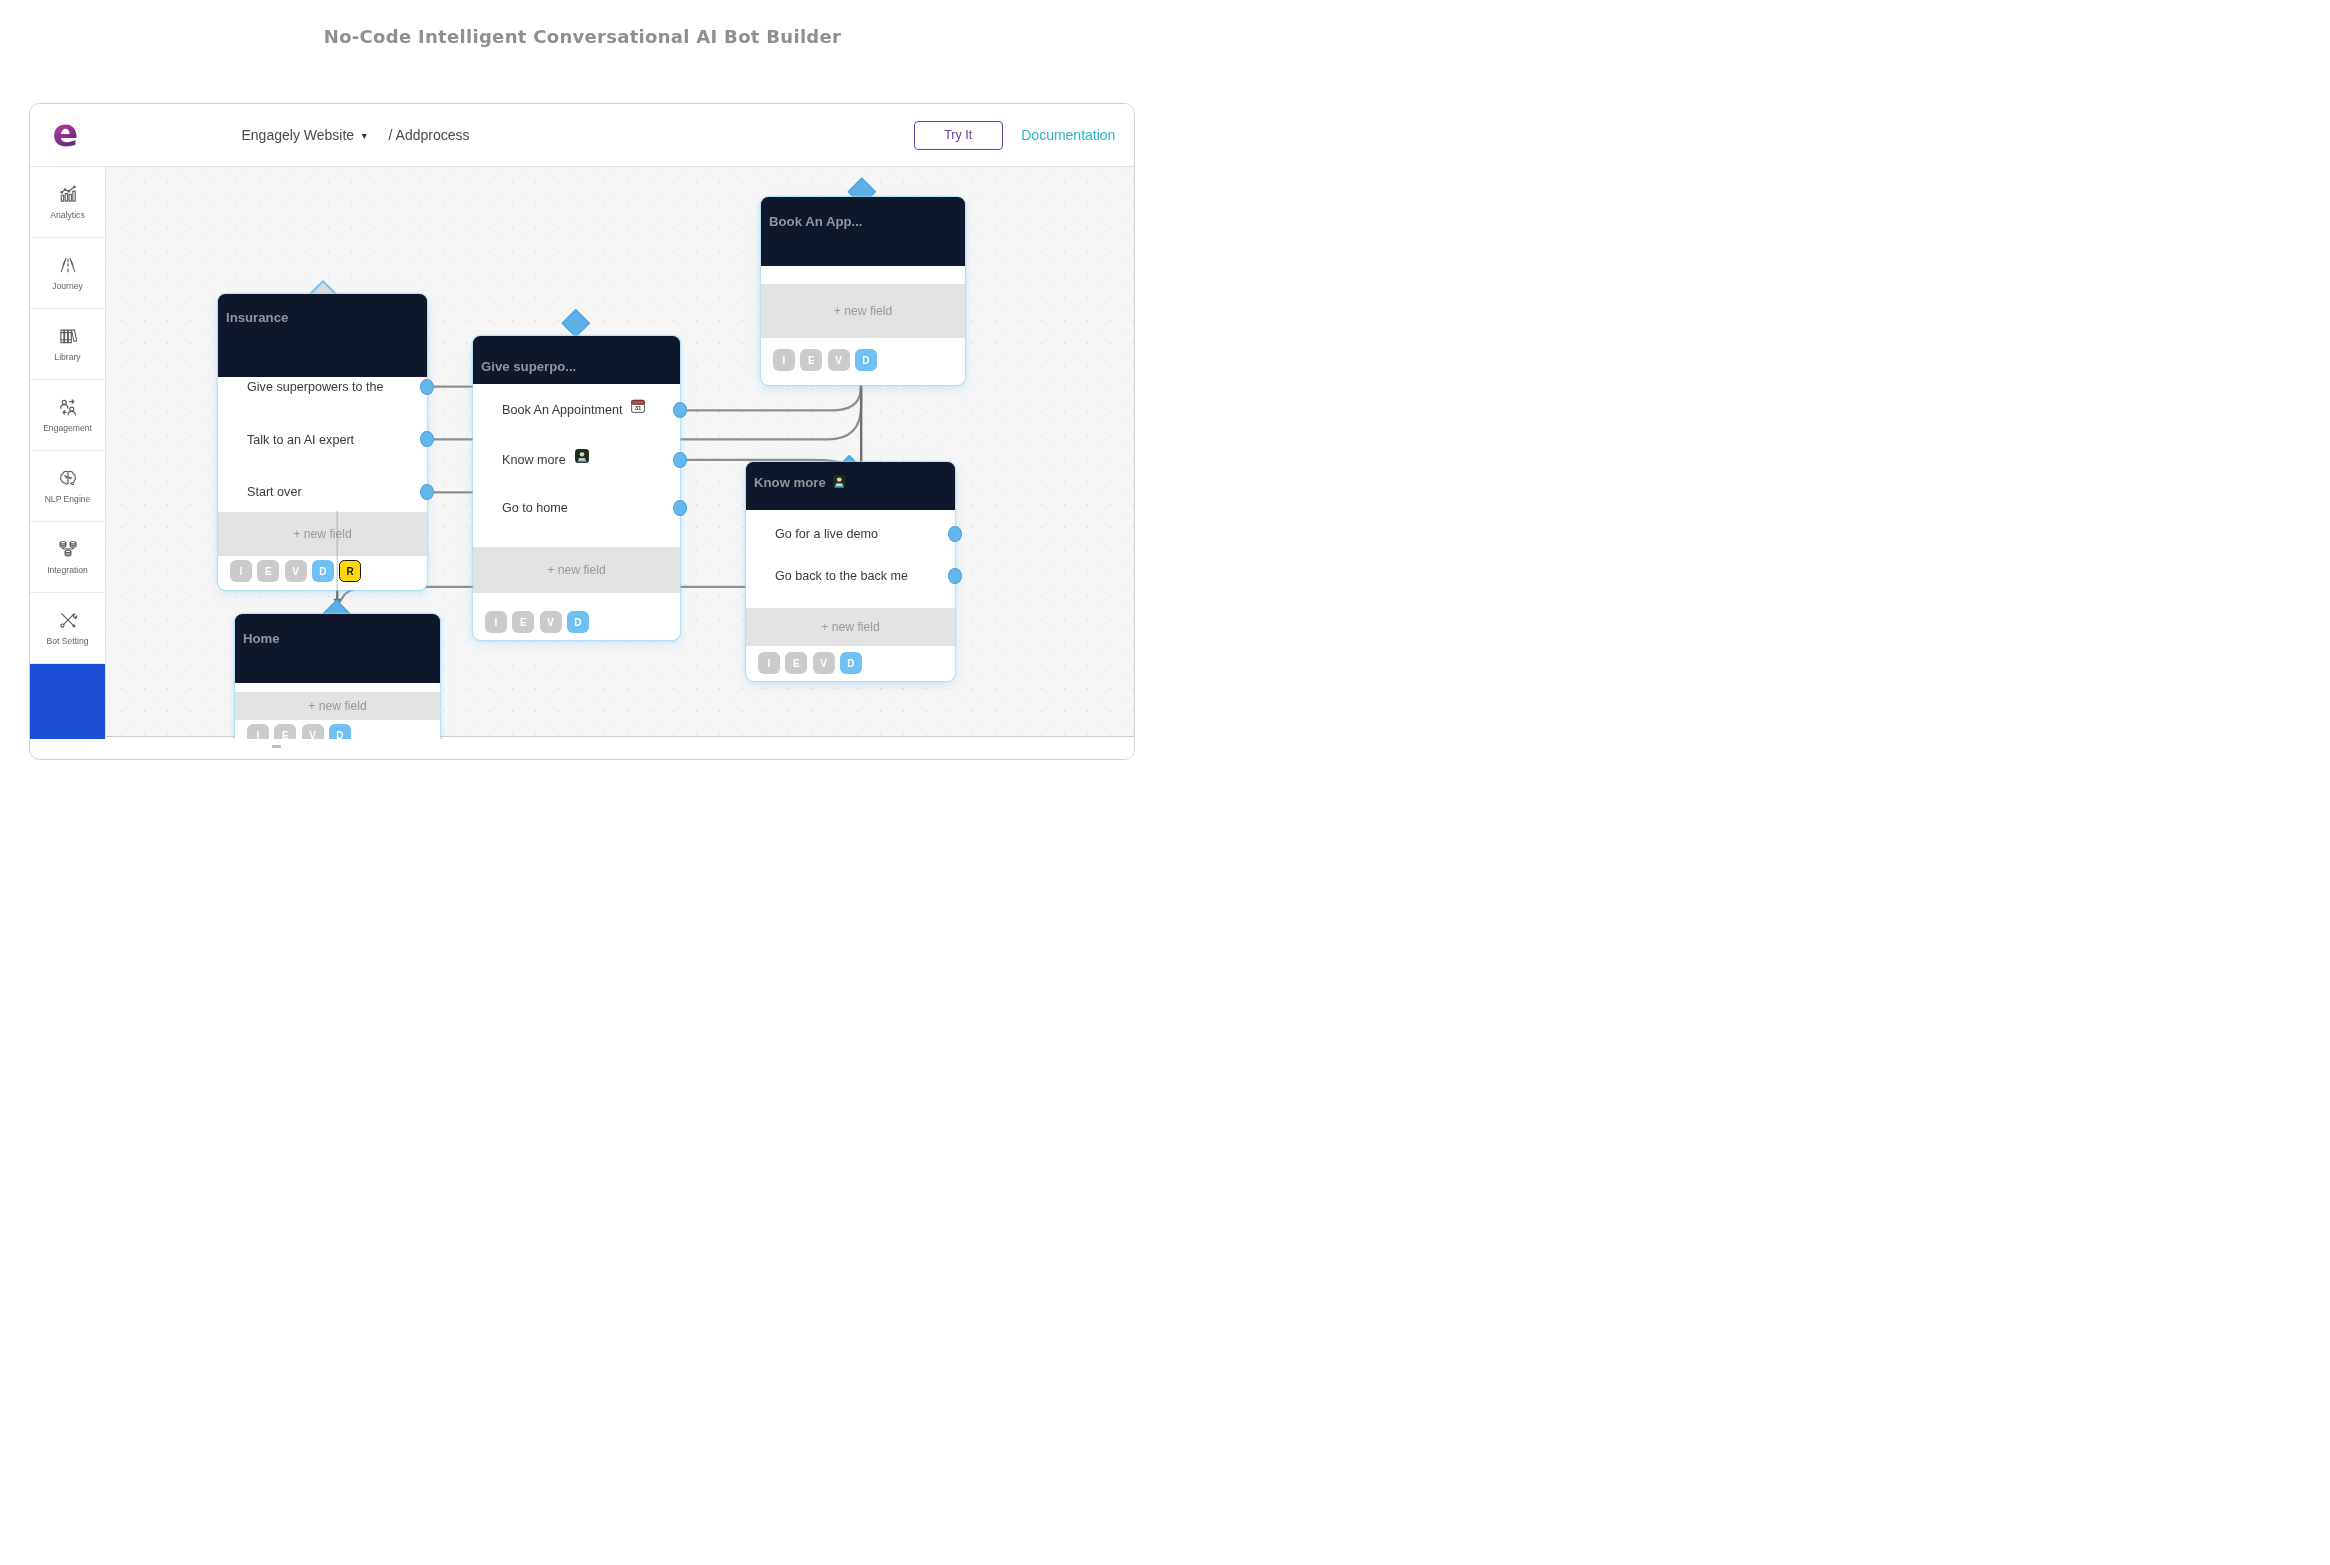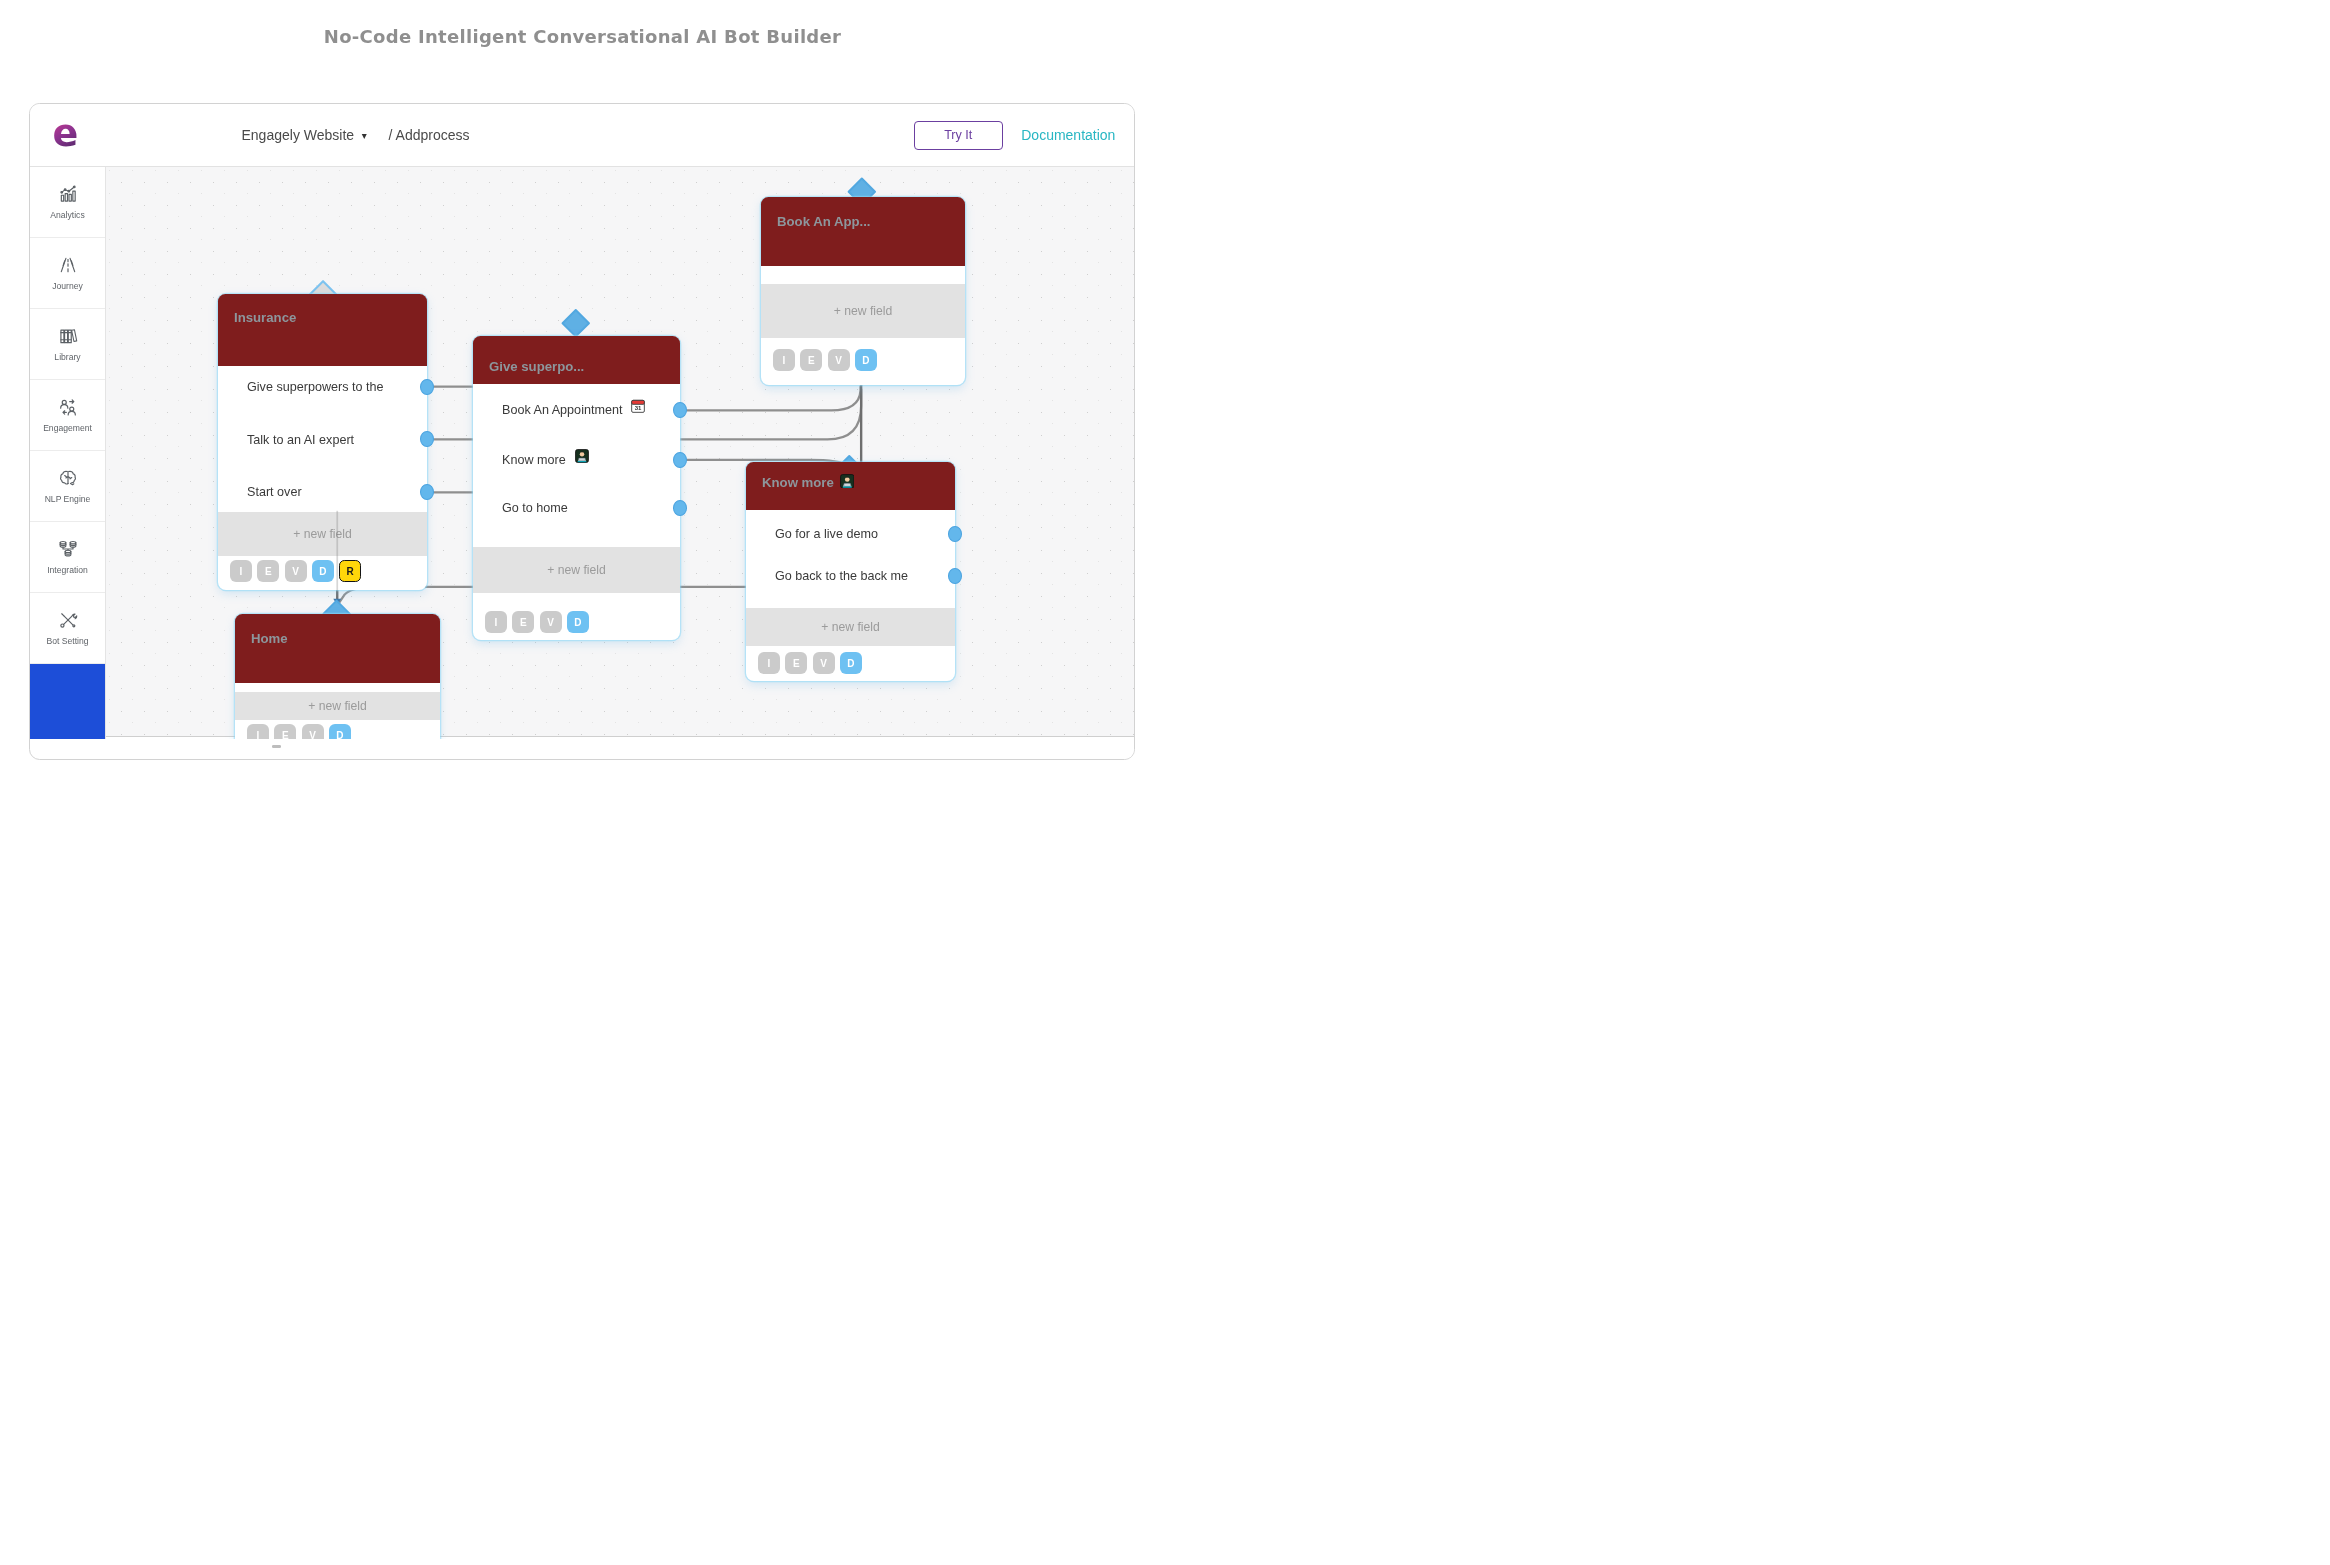--- a/index.html
+++ b/index.html
@@ -72,23 +72,23 @@
   }
   .lines-svg{position:absolute; left:0; top:0; z-index:1;}
   .overlay-svg{position:absolute; left:0; top:0; z-index:3; pointer-events:none;}
 
   
   .node{
     position:absolute; background:#fff; border-radius:8px; z-index:2;
     box-shadow:0 0 0 1.3px rgba(141,216,248,.55), 0 3.3px 9.2px rgba(120,185,235,.28);
   }
   .node-header{
-    position:absolute; left:0; top:0; right:0; background:#7f1d1d;
+    position:absolute; left:0; top:0; right:0; background:#0f172a;
     border-radius:7.3px 7.3px 0 0; box-sizing:border-box;
-    color:#8d969c; font-weight:700; font-size:13.2px; padding-left:16px;
+    color:#8d969c; font-weight:700; font-size:13.2px; padding-left:8px;
     display:flex; align-items:flex-start; gap:6px; cursor:move;
     white-space:nowrap; overflow:hidden;
   }
   .node-row{
     position:absolute; left:4px; right:0; height:40px; line-height:40px;
     padding-left:25px; box-sizing:border-box; font-size:12.6px; color:#3a3a3a;
     white-space:nowrap; overflow:hidden; cursor:pointer; background:transparent;
   }
   .node-row .inline-icon{display:inline-block; vertical-align:middle; margin-left:5.3px; margin-top:-2.6px;}
   .new-field{
@@ -260,21 +260,21 @@
         </g>
         <polygon points="344,653 356,653 350,663" fill="#3e78ad"></polygon>
         <polygon points="328.5,172.5 348.5,192.5 328.5,212.5 308.5,192.5" fill="#dcdcdc" stroke="#7cc3ef" stroke-width="3.2" stroke-linejoin="round"></polygon>
         <polygon points="711,216 731,236 711,256 691,236" fill="#5fb0e4" stroke="#52a8e0" stroke-width="3" stroke-linejoin="round"></polygon>
         <polygon points="1144,17 1164,37 1144,57 1124,37" fill="#5fb0e4" stroke="#52a8e0" stroke-width="3" stroke-linejoin="round"></polygon>
         <polygon points="1125,437 1145,457 1125,477 1105,457" fill="#5fb0e4" stroke="#52a8e0" stroke-width="3" stroke-linejoin="round"></polygon>
         <polygon points="349,656 369,676 349,696 329,676" fill="#5fb0e4" stroke="#52a8e0" stroke-width="3" stroke-linejoin="round"></polygon>
       </svg>
 
       <div class="node" style="left:112px; top:127px; width:209px; height:296px;">
-        <div class="node-header" style="height:72px; padding-top:16px;">
+        <div class="node-header" style="height:83px; padding-top:16px;">
           <span>Insurance</span>
         </div>
         <div class="node-row" style="top:73px;">Give superpowers to the</div>
         <div class="node-row" style="top:126px;">Talk to an AI expert</div>
         <div class="node-row" style="top:178px;">Start over</div>
         <div class="port" style="top:85px;"></div>
         <div class="port" style="top:137px;"></div>
         <div class="port" style="top:190px;"></div>
         <div class="new-field" style="top:218px; height:44px;">+ new field</div>
         <div class="btn-row" style="top:266px;">

